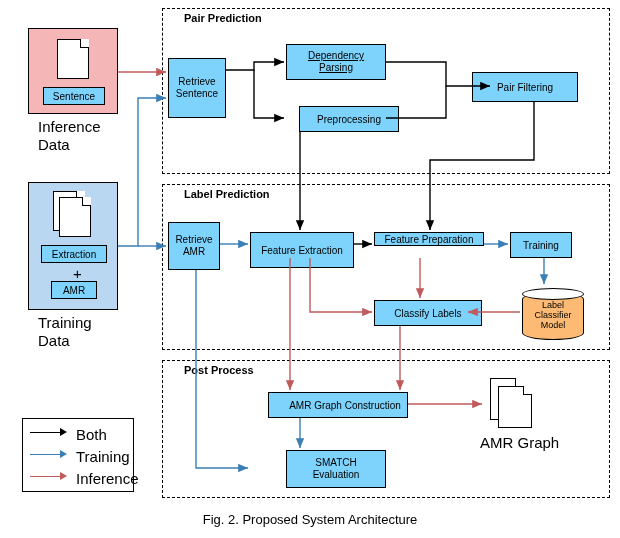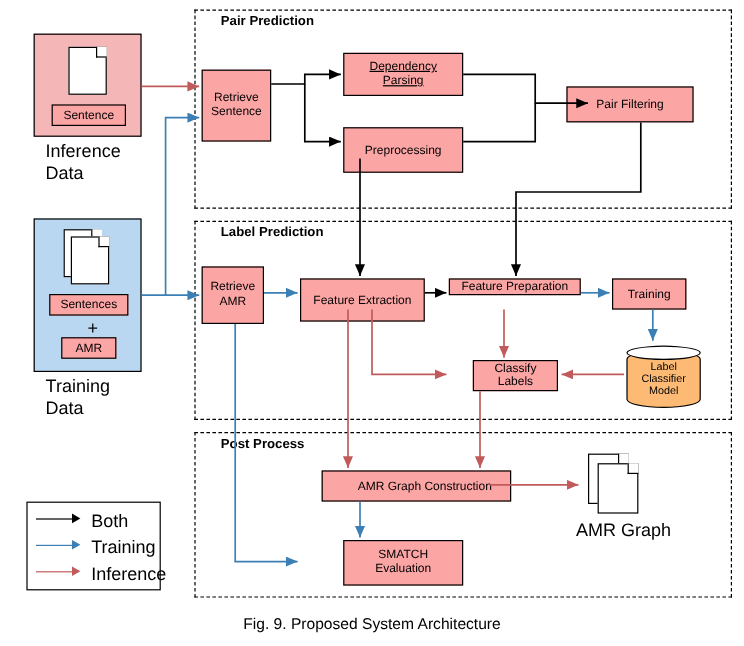--- a/index.html
+++ b/index.html
@@ -1,18 +1,18 @@
 <!DOCTYPE html>
 <html><head>
 <meta charset="utf-8">
 <style>
   * { box-sizing: border-box; margin: 0; padding: 0; }
   body { font-family: Arial, sans-serif; font-size: 10px; background: #fff; width: 620px; height: 538px; position: relative; }
   svg { position: absolute; top: 0; left: 0; }
-  .box { position: absolute; border: 1px solid #000; background: #fca5a5; display: flex; align-items: center; justify-content: center; text-align: center; padding: 2px; }
+  .box { position: absolute; border: 1px solid #000; background: #7dd3fc; display: flex; align-items: center; justify-content: center; text-align: center; padding: 2px; }
   .stage { position: absolute; border: 1px dashed #000; background: transparent; }
   .stage-label { position: absolute; font-size: 11px; font-weight: bold; }
   .label { position: absolute; font-size: 15px; }
   .caption { position: absolute; font-size: 13px; width: 100%; text-align: center; }
   .data-rect { position: absolute; border: 1px solid #000; }
   .doc { position: absolute; background:#fff; border:1px solid #000; }
   .doc::before { content:""; position:absolute; top:-1px; right:-1px; width:8px; height:8px; background:#fff; border-left:1px solid #000; border-bottom:1px solid #000; }
   .cylinder { position:absolute; border:1px solid #000; border-radius: 50% / 15%; background:#fdba74; }
   .cylinder::before { content:""; position:absolute; left:-1px; right:-1px; top:-5px; height:10px; border:1px solid #000; border-radius:50%; background:#fff; }
   .legend-line { position:absolute; height:0; border-top:1.5px solid; width:30px; }
@@ -36,62 +36,62 @@
       <span>Sentence</span>
     </div>
 </div>
 <div class="label" style="left:38px; top:118px; white-space:pre; line-height:1.2;"><span>Inference
 Data</span></div>
 
 <div class="data-rect" style="left:28px; top:182px; width:90px; height:128px; background:#b9d7f0;">
   <div class="doc" style="left:24px; top:8px; width:32px; height:40px;"></div>
   <div class="doc" style="left:30px; top:14px; width:32px; height:40px;"></div>
   <div class="box" style="left:12px; top:62px; width:66px; height:18px;">
-      <span>Sentences</span>
+      <span>Extraction</span>
     </div>
   <div class="label" style="left:44px; top:82px;"><span>+</span></div>
   <div class="box" style="left:22px; top:98px; width:46px; height:18px;">
       <span>AMR</span>
     </div>
 </div>
 <div class="label" style="left:38px; top:314px; white-space:pre; line-height:1.2;"><span>Training
 Data</span></div>
 
 <div class="box" style="left:168px; top:58px; width:58px; height:60px; white-space:pre; line-height:1.2;"><span>Retrieve
 Sentence</span></div>
 <div class="box" style="left:286px; top:44px; width:100px; height:36px; text-decoration:underline; white-space:pre; line-height:1.2;"><span>Dependency
 Parsing</span></div>
-<div class="box" style="left:286px; top:106px; width:100px; height:38px;">
+<div class="box" style="left:299px; top:106px; width:100px; height:26px;">
     <span>Preprocessing</span>
   </div>
 <div class="box" style="left:472px; top:72px; width:106px; height:30px;">
     <span>Pair Filtering</span>
   </div>
 
 <div class="box" style="left:168px; top:222px; width:52px; height:48px; white-space:pre; line-height:1.2;"><span>Retrieve
 AMR</span></div>
 <div class="box" style="left:250px; top:232px; width:104px; height:36px;">
     <span>Feature Extraction</span>
   </div>
 <div class="box" style="left:374px; top:232px; width:110px; height:14px;">
     <span>Feature Preparation</span>
   </div>
 <div class="box" style="left:510px; top:232px; width:62px; height:26px;">
     <span>Training</span>
   </div>
-<div class="box" style="left:394px; top:300px; width:71px; height:26px;">
+<div class="box" style="left:374px; top:300px; width:108px; height:26px;">
     <span>Classify Labels</span>
   </div>
 <div class="cylinder" style="left:522px; top:292px; width:62px; height:48px;">
   <div style="position:absolute; top:8px; left:0; right:0; text-align:center; white-space:pre; line-height:1.1; font-size:9px;"><span>Label
 Classifier
 Model</span></div>
 </div>
 
-<div class="box" style="left:268px; top:392px; width:158px; height:26px;padding-left:16px;">
+<div class="box" style="left:268px; top:392px; width:140px; height:26px;padding-left:16px;">
     <span>AMR Graph Construction</span>
   </div>
 <div class="box" style="left:250px; top:450px; width:100px; height:38px; white-space:pre; line-height:1.2;margin-left:36px;"><span>SMATCH
 Evaluation</span></div>
 <div style="position:absolute; left:484px; top:378px; width:60px; height:52px;">
   <div class="doc" style="left:6px; top:0px; width:34px; height:42px;"></div>
   <div class="doc" style="left:14px; top:8px; width:34px; height:42px;"></div>
 </div>
 <div class="label" style="left:480px; top:434px;"><span>AMR Graph</span></div>
 
@@ -101,21 +101,21 @@
 <div class="label" style="left:76px; top:426px;"><span>Both</span></div>
 
 <div class="legend-line" style="left:30px; top:454px; border-color:#3b7fb5;"></div>
 <div class="legend-arrow" style="left:60px; top:450px; border-left:7px solid #3b7fb5;"></div>
 <div class="label" style="left:76px; top:448px;"><span>Training</span></div>
 
 <div class="legend-line" style="left:30px; top:476px; border-color:#c15a5a;"></div>
 <div class="legend-arrow" style="left:60px; top:472px; border-left:7px solid #c15a5a;"></div>
 <div class="label" style="left:76px; top:470px;"><span>Inference</span></div>
 
-<div class="caption" style="top:512px;"><span>Fig. 9.   Proposed System Architecture</span></div>
+<div class="caption" style="top:512px;"><span>Fig. 2.   Proposed System Architecture</span></div>
 
 <svg width="620" height="538">
   <defs>
     <marker id="arr-black" markerWidth="8" markerHeight="8" refX="7" refY="3" orient="auto">
       <path d="M0,0 L7,3 L0,6 Z" fill="#000"></path>
     </marker>
     <marker id="arr-blue" markerWidth="8" markerHeight="8" refX="7" refY="3" orient="auto">
       <path d="M0,0 L7,3 L0,6 Z" fill="#3b7fb5"></path>
     </marker>
     <marker id="arr-red" markerWidth="8" markerHeight="8" refX="7" refY="3" orient="auto">

